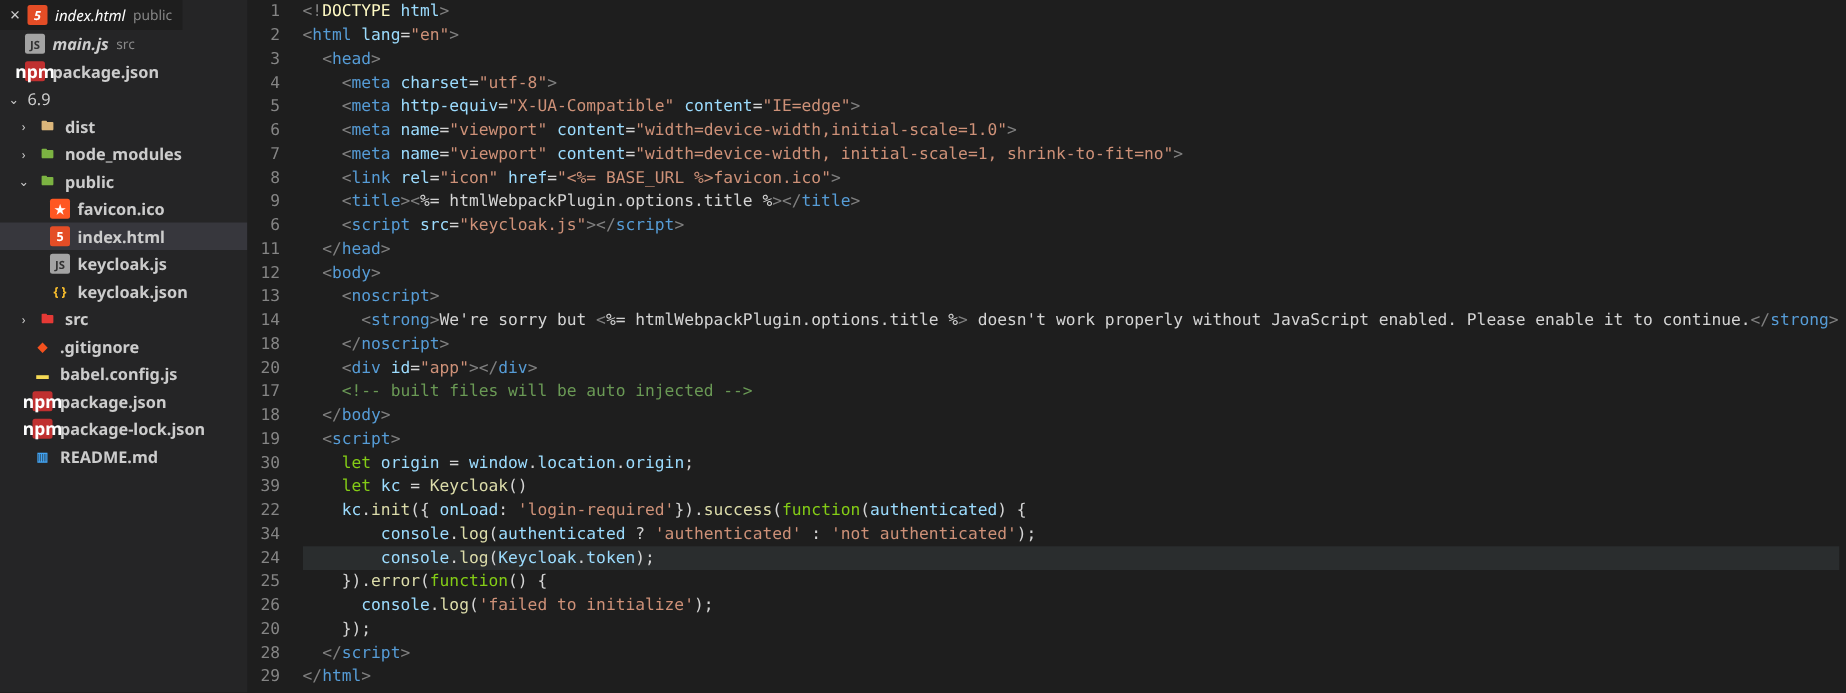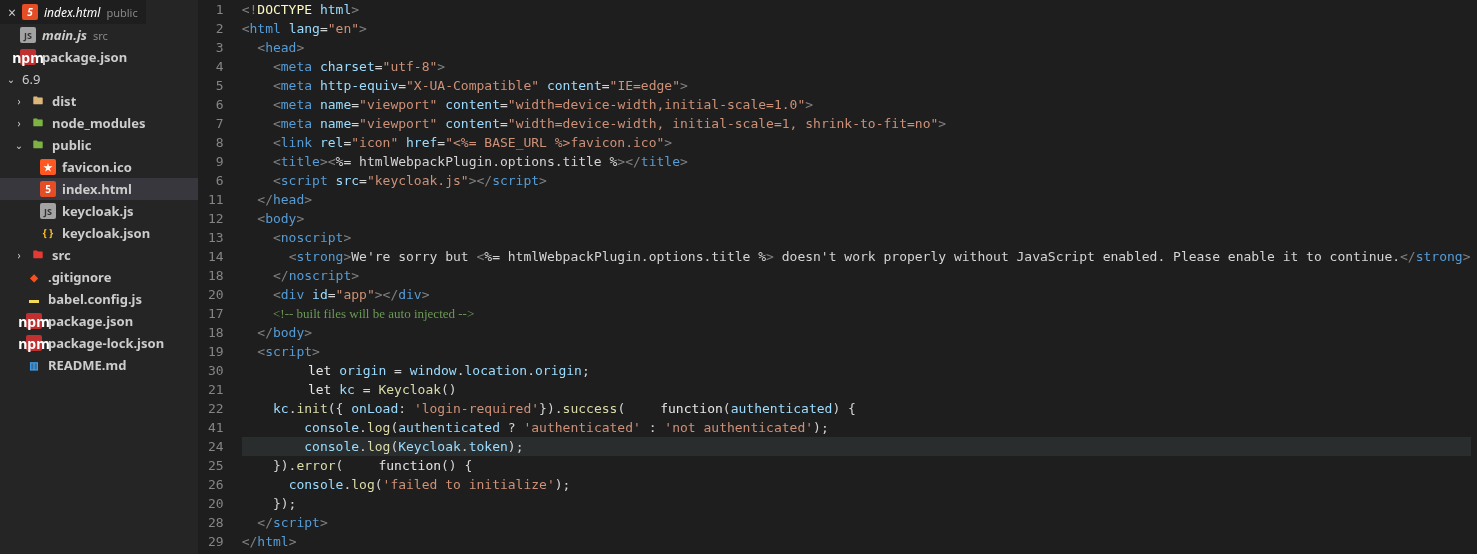--- a/index.html
+++ b/index.html
@@ -92,24 +92,24 @@
   background: #1e1e1e;
 }
 .code { white-space: pre; padding-right: 20px; }
 .code .line { height: 19px; }
 .code .line.hl { background: #2a2d2e; }
 .tk-tag { color: #569cd6; }
 .tk-attr { color: #9cdcfe; }
 .tk-str { color: #ce9178; }
 .tk-pun { color: #808080; }
 .tk-txt { color: #d4d4d4; }
-.tk-kw { color: #e5e5e5; margin-left: 35px; }
+.tk-kw { color: #84cc16; }
 .tk-var { color: #9cdcfe; }
 .tk-fn { color: #dcdcaa; }
-.tk-cm { color: #6a9955; font-family: Liberation Serif, serif; }
+.tk-cm { color: #6a9955; }
 .tk-doc { color: #fef9c3; }
 </style>
 </head>
 <body>
 
 <div class="sidebar">
   <div class="tabs">
     <div class="tab">
       <span class="close">×</span>
       <span class="icon i-html5">5</span>
@@ -207,23 +207,23 @@
         <div>11</div>
         <div>12</div>
         <div>13</div>
         <div>14</div>
         <div>18</div>
         <div>20</div>
         <div>17</div>
         <div>18</div>
         <div>19</div>
         <div>30</div>
-        <div>21</div>
+        <div>39</div>
         <div>22</div>
-        <div>41</div>
+        <div>34</div>
         <div>24</div>
         <div>25</div>
         <div>26</div>
         <div>20</div>
         <div>28</div>
         <div>29</div>
       </div>
     <div class="code" id="code"><div class="line"><span class="tk-pun">&lt;!</span><span class="tk-doc">DOCTYPE</span> <span class="tk-attr">html</span><span class="tk-pun">&gt;</span></div><div class="line"><span class="tk-pun">&lt;</span><span class="tk-tag">html</span> <span class="tk-attr">lang</span><span class="tk-txt">=</span><span class="tk-str">"en"</span><span class="tk-pun">&gt;</span></div><div class="line">  <span class="tk-pun">&lt;</span><span class="tk-tag">head</span><span class="tk-pun">&gt;</span></div><div class="line">    <span class="tk-pun">&lt;</span><span class="tk-tag">meta</span> <span class="tk-attr">charset</span><span class="tk-txt">=</span><span class="tk-str">"utf-8"</span><span class="tk-pun">&gt;</span></div><div class="line">    <span class="tk-pun">&lt;</span><span class="tk-tag">meta</span> <span class="tk-attr">http-equiv</span><span class="tk-txt">=</span><span class="tk-str">"X-UA-Compatible"</span> <span class="tk-attr">content</span><span class="tk-txt">=</span><span class="tk-str">"IE=edge"</span><span class="tk-pun">&gt;</span></div><div class="line">    <span class="tk-pun">&lt;</span><span class="tk-tag">meta</span> <span class="tk-attr">name</span><span class="tk-txt">=</span><span class="tk-str">"viewport"</span> <span class="tk-attr">content</span><span class="tk-txt">=</span><span class="tk-str">"width=device-width,initial-scale=1.0"</span><span class="tk-pun">&gt;</span></div><div class="line">    <span class="tk-pun">&lt;</span><span class="tk-tag">meta</span> <span class="tk-attr">name</span><span class="tk-txt">=</span><span class="tk-str">"viewport"</span> <span class="tk-attr">content</span><span class="tk-txt">=</span><span class="tk-str">"width=device-width, initial-scale=1, shrink-to-fit=no"</span><span class="tk-pun">&gt;</span></div><div class="line">    <span class="tk-pun">&lt;</span><span class="tk-tag">link</span> <span class="tk-attr">rel</span><span class="tk-txt">=</span><span class="tk-str">"icon"</span> <span class="tk-attr">href</span><span class="tk-txt">=</span><span class="tk-str">"&lt;%= BASE_URL %&gt;favicon.ico"</span><span class="tk-pun">&gt;</span></div><div class="line">    <span class="tk-pun">&lt;</span><span class="tk-tag">title</span><span class="tk-pun">&gt;&lt;</span><span class="tk-txt">%= htmlWebpackPlugin.options.title %</span><span class="tk-pun">&gt;&lt;/</span><span class="tk-tag">title</span><span class="tk-pun">&gt;</span></div><div class="line">    <span class="tk-pun">&lt;</span><span class="tk-tag">script</span> <span class="tk-attr">src</span><span class="tk-txt">=</span><span class="tk-str">"keycloak.js"</span><span class="tk-pun">&gt;&lt;/</span><span class="tk-tag">script</span><span class="tk-pun">&gt;</span></div><div class="line">  <span class="tk-pun">&lt;/</span><span class="tk-tag">head</span><span class="tk-pun">&gt;</span></div><div class="line">  <span class="tk-pun">&lt;</span><span class="tk-tag">body</span><span class="tk-pun">&gt;</span></div><div class="line">    <span class="tk-pun">&lt;</span><span class="tk-tag">noscript</span><span class="tk-pun">&gt;</span></div><div class="line">      <span class="tk-pun">&lt;</span><span class="tk-tag">strong</span><span class="tk-pun">&gt;</span><span class="tk-txt">We're sorry but </span><span class="tk-pun">&lt;</span><span class="tk-txt">%= htmlWebpackPlugin.options.title %</span><span class="tk-pun">&gt;</span><span class="tk-txt"> doesn't work properly without JavaScript enabled. Please enable it to continue.</span><span class="tk-pun">&lt;/</span><span class="tk-tag">strong</span><span class="tk-pun">&gt;</span></div><div class="line">    <span class="tk-pun">&lt;/</span><span class="tk-tag">noscript</span><span class="tk-pun">&gt;</span></div><div class="line">    <span class="tk-pun">&lt;</span><span class="tk-tag">div</span> <span class="tk-attr">id</span><span class="tk-txt">=</span><span class="tk-str">"app"</span><span class="tk-pun">&gt;&lt;/</span><span class="tk-tag">div</span><span class="tk-pun">&gt;</span></div><div class="line">    <span class="tk-cm">&lt;!-- built files will be auto injected --&gt;</span></div><div class="line">  <span class="tk-pun">&lt;/</span><span class="tk-tag">body</span><span class="tk-pun">&gt;</span></div><div class="line">  <span class="tk-pun">&lt;</span><span class="tk-tag">script</span><span class="tk-pun">&gt;</span></div><div class="line">    <span class="tk-kw">let</span> <span class="tk-var">origin</span> <span class="tk-txt">=</span> <span class="tk-var">window</span><span class="tk-txt">.</span><span class="tk-var">location</span><span class="tk-txt">.</span><span class="tk-var">origin</span><span class="tk-txt">;</span></div><div class="line">    <span class="tk-kw">let</span> <span class="tk-var">kc</span> <span class="tk-txt">=</span> <span class="tk-fn">Keycloak</span><span class="tk-txt">()</span></div><div class="line">    <span class="tk-var">kc</span><span class="tk-txt">.</span><span class="tk-fn">init</span><span class="tk-txt">({ </span><span class="tk-var">onLoad</span><span class="tk-txt">: </span><span class="tk-str">'login-required'</span><span class="tk-txt">}).</span><span class="tk-fn">success</span><span class="tk-txt">(</span><span class="tk-kw">function</span><span class="tk-txt">(</span><span class="tk-var">authenticated</span><span class="tk-txt">) {</span></div><div class="line">        <span class="tk-var">console</span><span class="tk-txt">.</span><span class="tk-fn">log</span><span class="tk-txt">(</span><span class="tk-var">authenticated</span><span class="tk-txt"> ? </span><span class="tk-str">'authenticated'</span><span class="tk-txt"> : </span><span class="tk-str">'not authenticated'</span><span class="tk-txt">);</span></div><div class="line hl">        <span class="tk-var">console</span><span class="tk-txt">.</span><span class="tk-fn">log</span><span class="tk-txt">(</span><span class="tk-var">Keycloak</span><span class="tk-txt">.</span><span class="tk-var">token</span><span class="tk-txt">);</span></div><div class="line">    <span class="tk-txt">}).</span><span class="tk-fn">error</span><span class="tk-txt">(</span><span class="tk-kw">function</span><span class="tk-txt">() {</span></div><div class="line">      <span class="tk-var">console</span><span class="tk-txt">.</span><span class="tk-fn">log</span><span class="tk-txt">(</span><span class="tk-str">'failed to initialize'</span><span class="tk-txt">);</span></div><div class="line">    <span class="tk-txt">});</span></div><div class="line">  <span class="tk-pun">&lt;/</span><span class="tk-tag">script</span><span class="tk-pun">&gt;</span></div><div class="line"><span class="tk-pun">&lt;/</span><span class="tk-tag">html</span><span class="tk-pun">&gt;</span></div></div>
   </div>
 </div>

